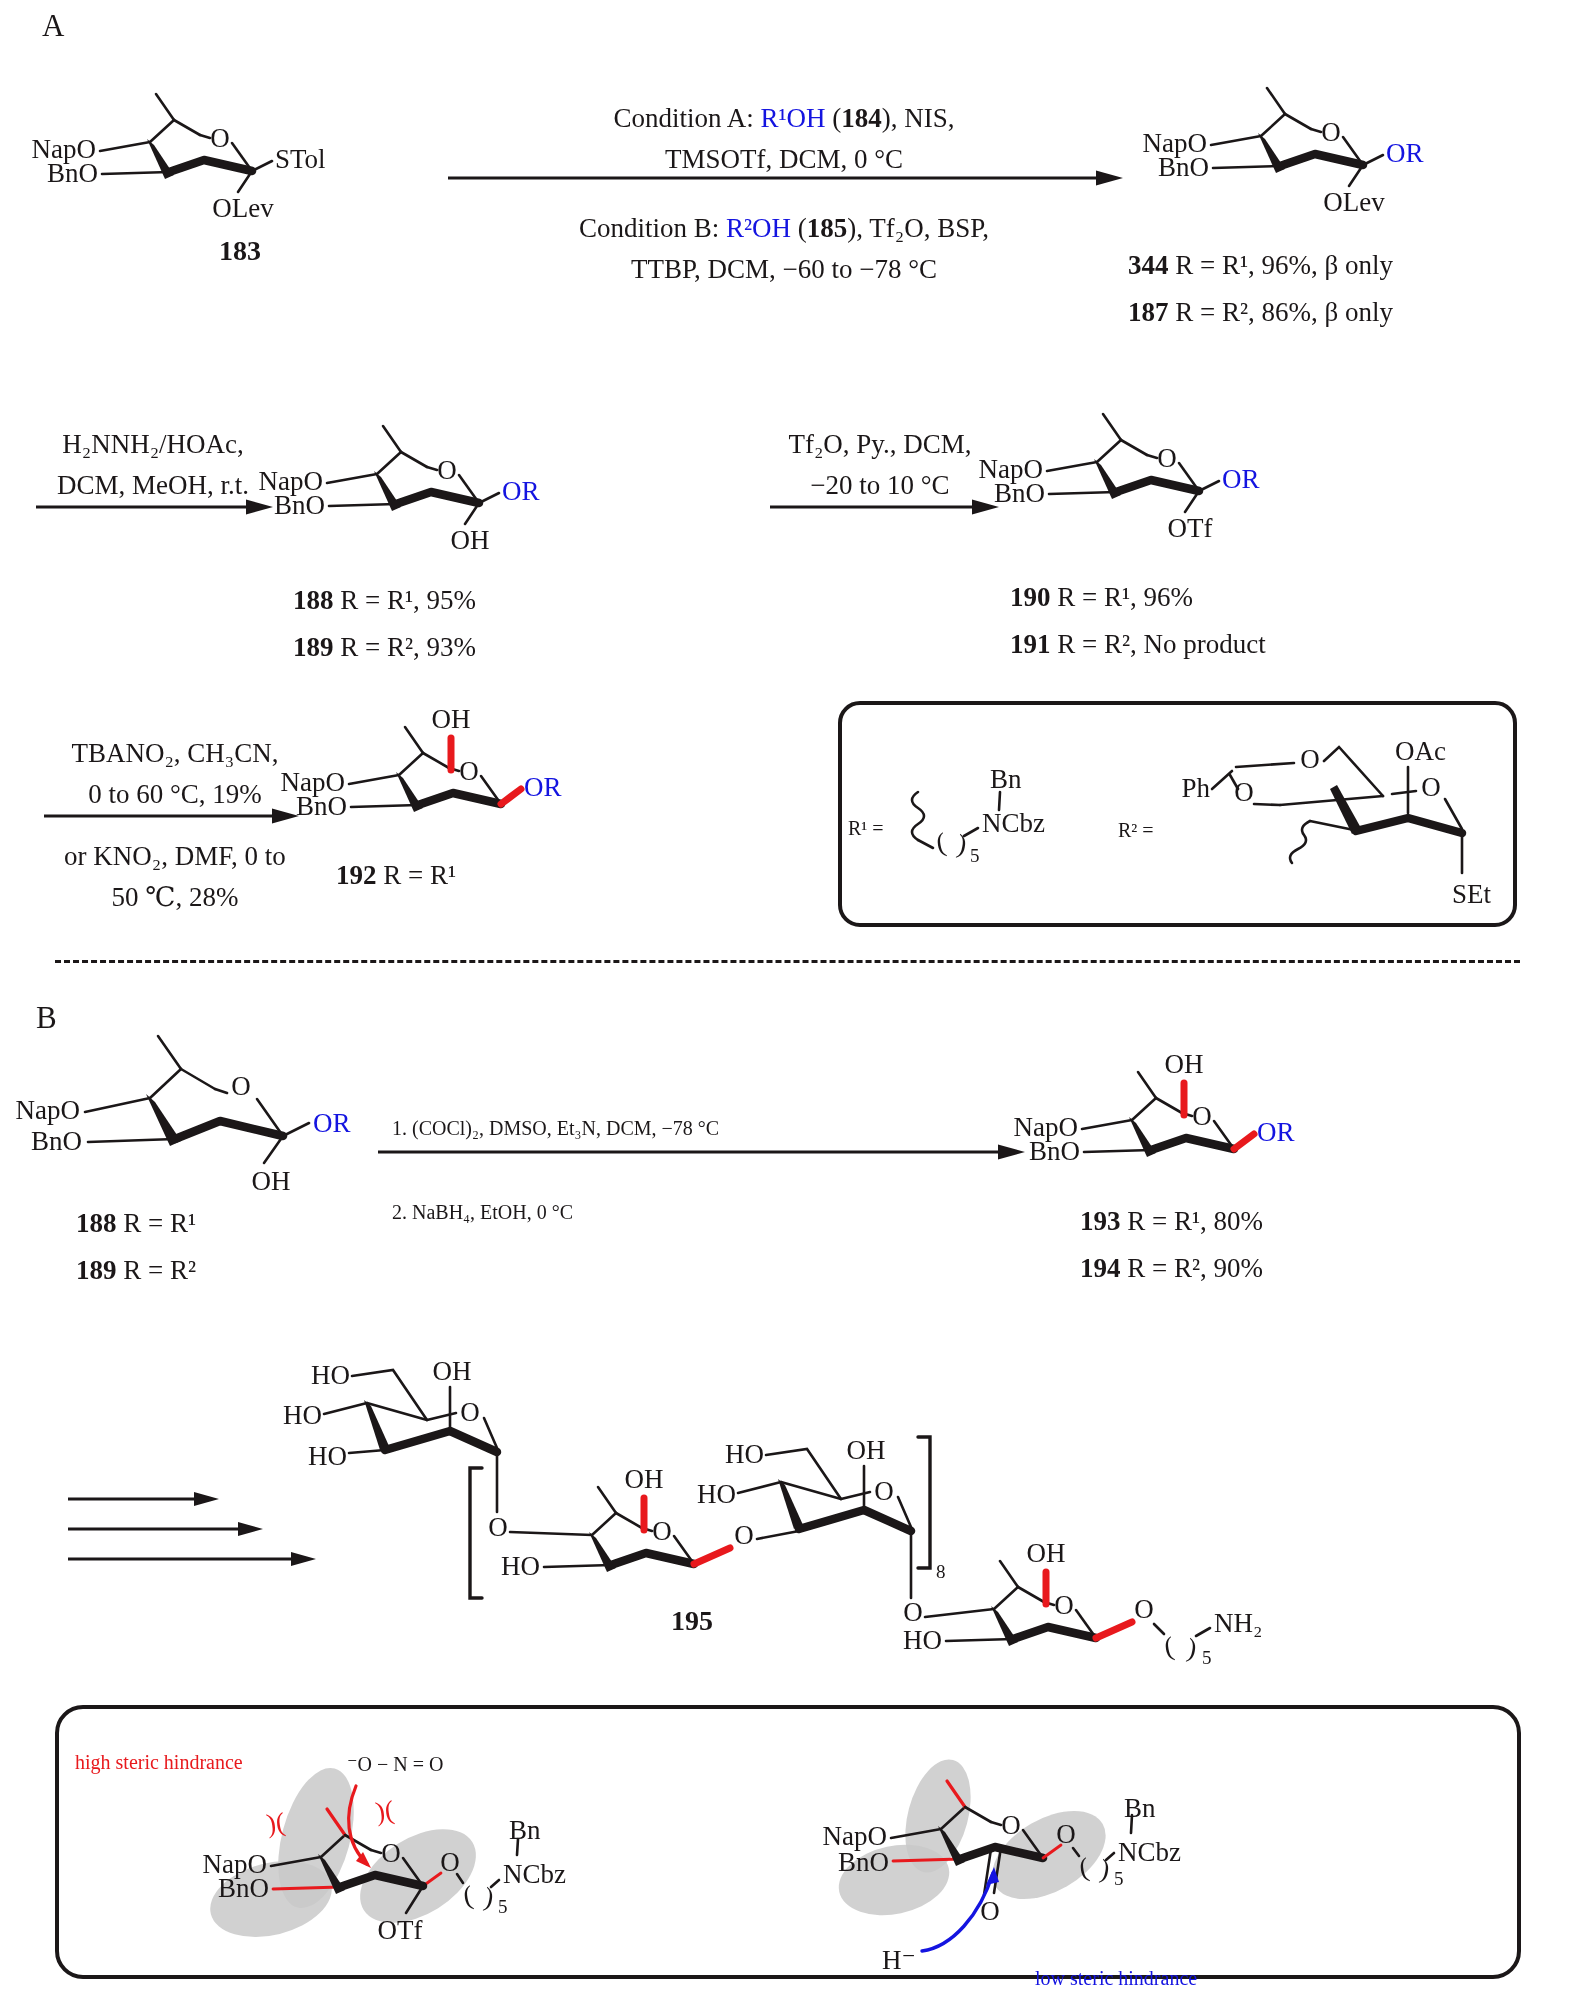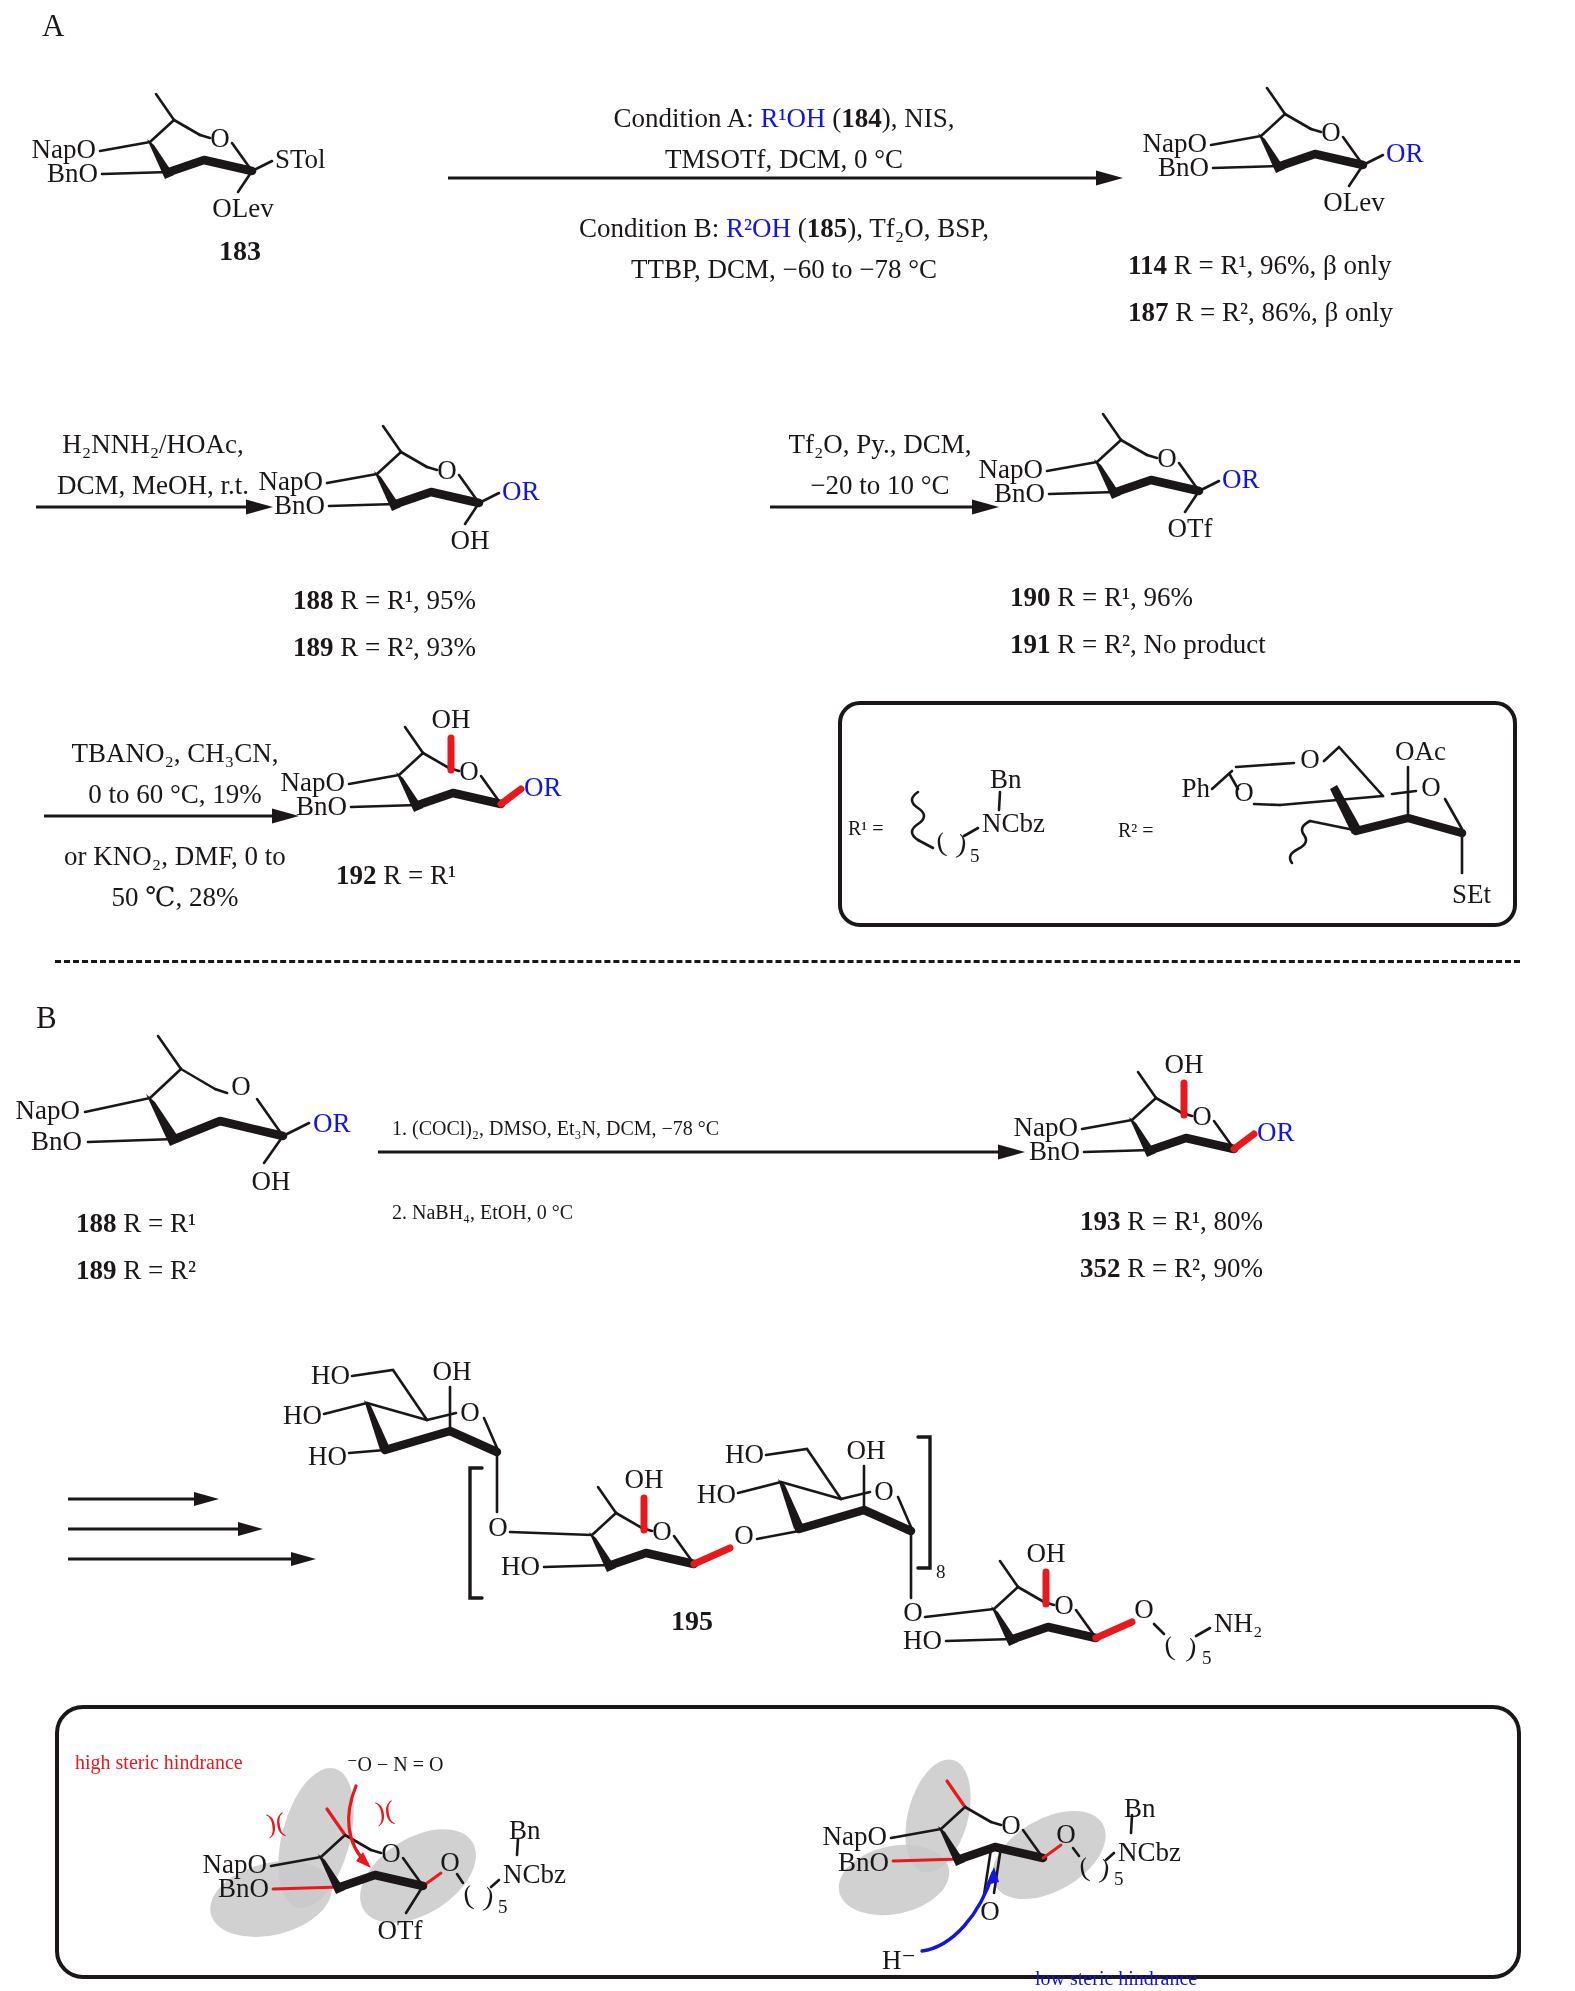--- a/index.html
+++ b/index.html
@@ -90,21 +90,21 @@
       <path class="bnd" d="M268,95 L288,85"></path>
       <polygon class="wedge" points="163,63 170,69 190,99 181,103"></polygon>
       <path class="bold" d="M185,96 L220,84 L268,95"></path>
     </g>
     <text x="112" y="82" text-anchor="end">NapO</text>
     <text x="114" y="106" text-anchor="end">BnO</text>
     <text x="236" y="71" text-anchor="middle">O</text>
     <text class="blu" x="291" y="92">OR</text>
     <text x="259" y="141" text-anchor="middle">OLev</text>
   </svg>
-  <div class="resline" style="left:1128px;top:250px;"><span class="b">114</span><span> R = R¹, 96%, β only</span></div>
+  <div class="resline" style="left:1128px;top:250px;"><span class="b">344</span><span> R = R¹, 96%, β only</span></div>
   <div class="resline" style="left:1128px;top:297px;"><span class="b">187</span><span> R = R², 86%, β only</span></div>
 
   <div class="condblock ctr" style="left:28px;top:424px;width:250px;">
     <div>H₂NNH₂/HOAc,</div>
     <div>DCM, MeOH, r.t.</div>
   </div>
   <svg style="left:36px;top:497px;" width="240" height="20" viewBox="0 0 240 20">
     <line class="arr" x1="0" y1="10" x2="212" y2="10"></line>
     <polygon class="ahead" points="210,2.5 237,10 210,17.5"></polygon>
   </svg>
@@ -288,21 +288,21 @@
       <path class="rb" d="M124,75 L124,43"></path>
       <path class="rb" d="M174,109 L194,94"></path>
     </g>
     <text x="124" y="33" text-anchor="middle">OH</text>
     <text x="18" y="96" text-anchor="end">NapO</text>
     <text x="20" y="120" text-anchor="end">BnO</text>
     <text x="142" y="85" text-anchor="middle">O</text>
     <text class="blu" x="197" y="101">OR</text>
   </svg>
   <div class="resline" style="left:1080px;top:1206px;"><span class="b">193</span><span> R = R¹, 80%</span></div>
-  <div class="resline" style="left:1080px;top:1253px;"><span class="b">352</span><span> R = R², 90%</span></div>
+  <div class="resline" style="left:1080px;top:1253px;"><span class="b">194</span><span> R = R², 90%</span></div>
 
   <svg style="left:68px;top:1485px;" width="260" height="90" viewBox="0 0 260 90">
     <line class="arr" x1="0" y1="14" x2="128" y2="14"></line>
       <polygon class="ahead" points="126,7 151,14 126,21"></polygon>
     <line class="arr" x1="0" y1="44" x2="172" y2="44"></line>
       <polygon class="ahead" points="170,37 195,44 170,51"></polygon>
     <line class="arr" x1="0" y1="74" x2="225" y2="74"></line>
       <polygon class="ahead" points="223,67 248,74 223,81"></polygon>
   </svg>
 

